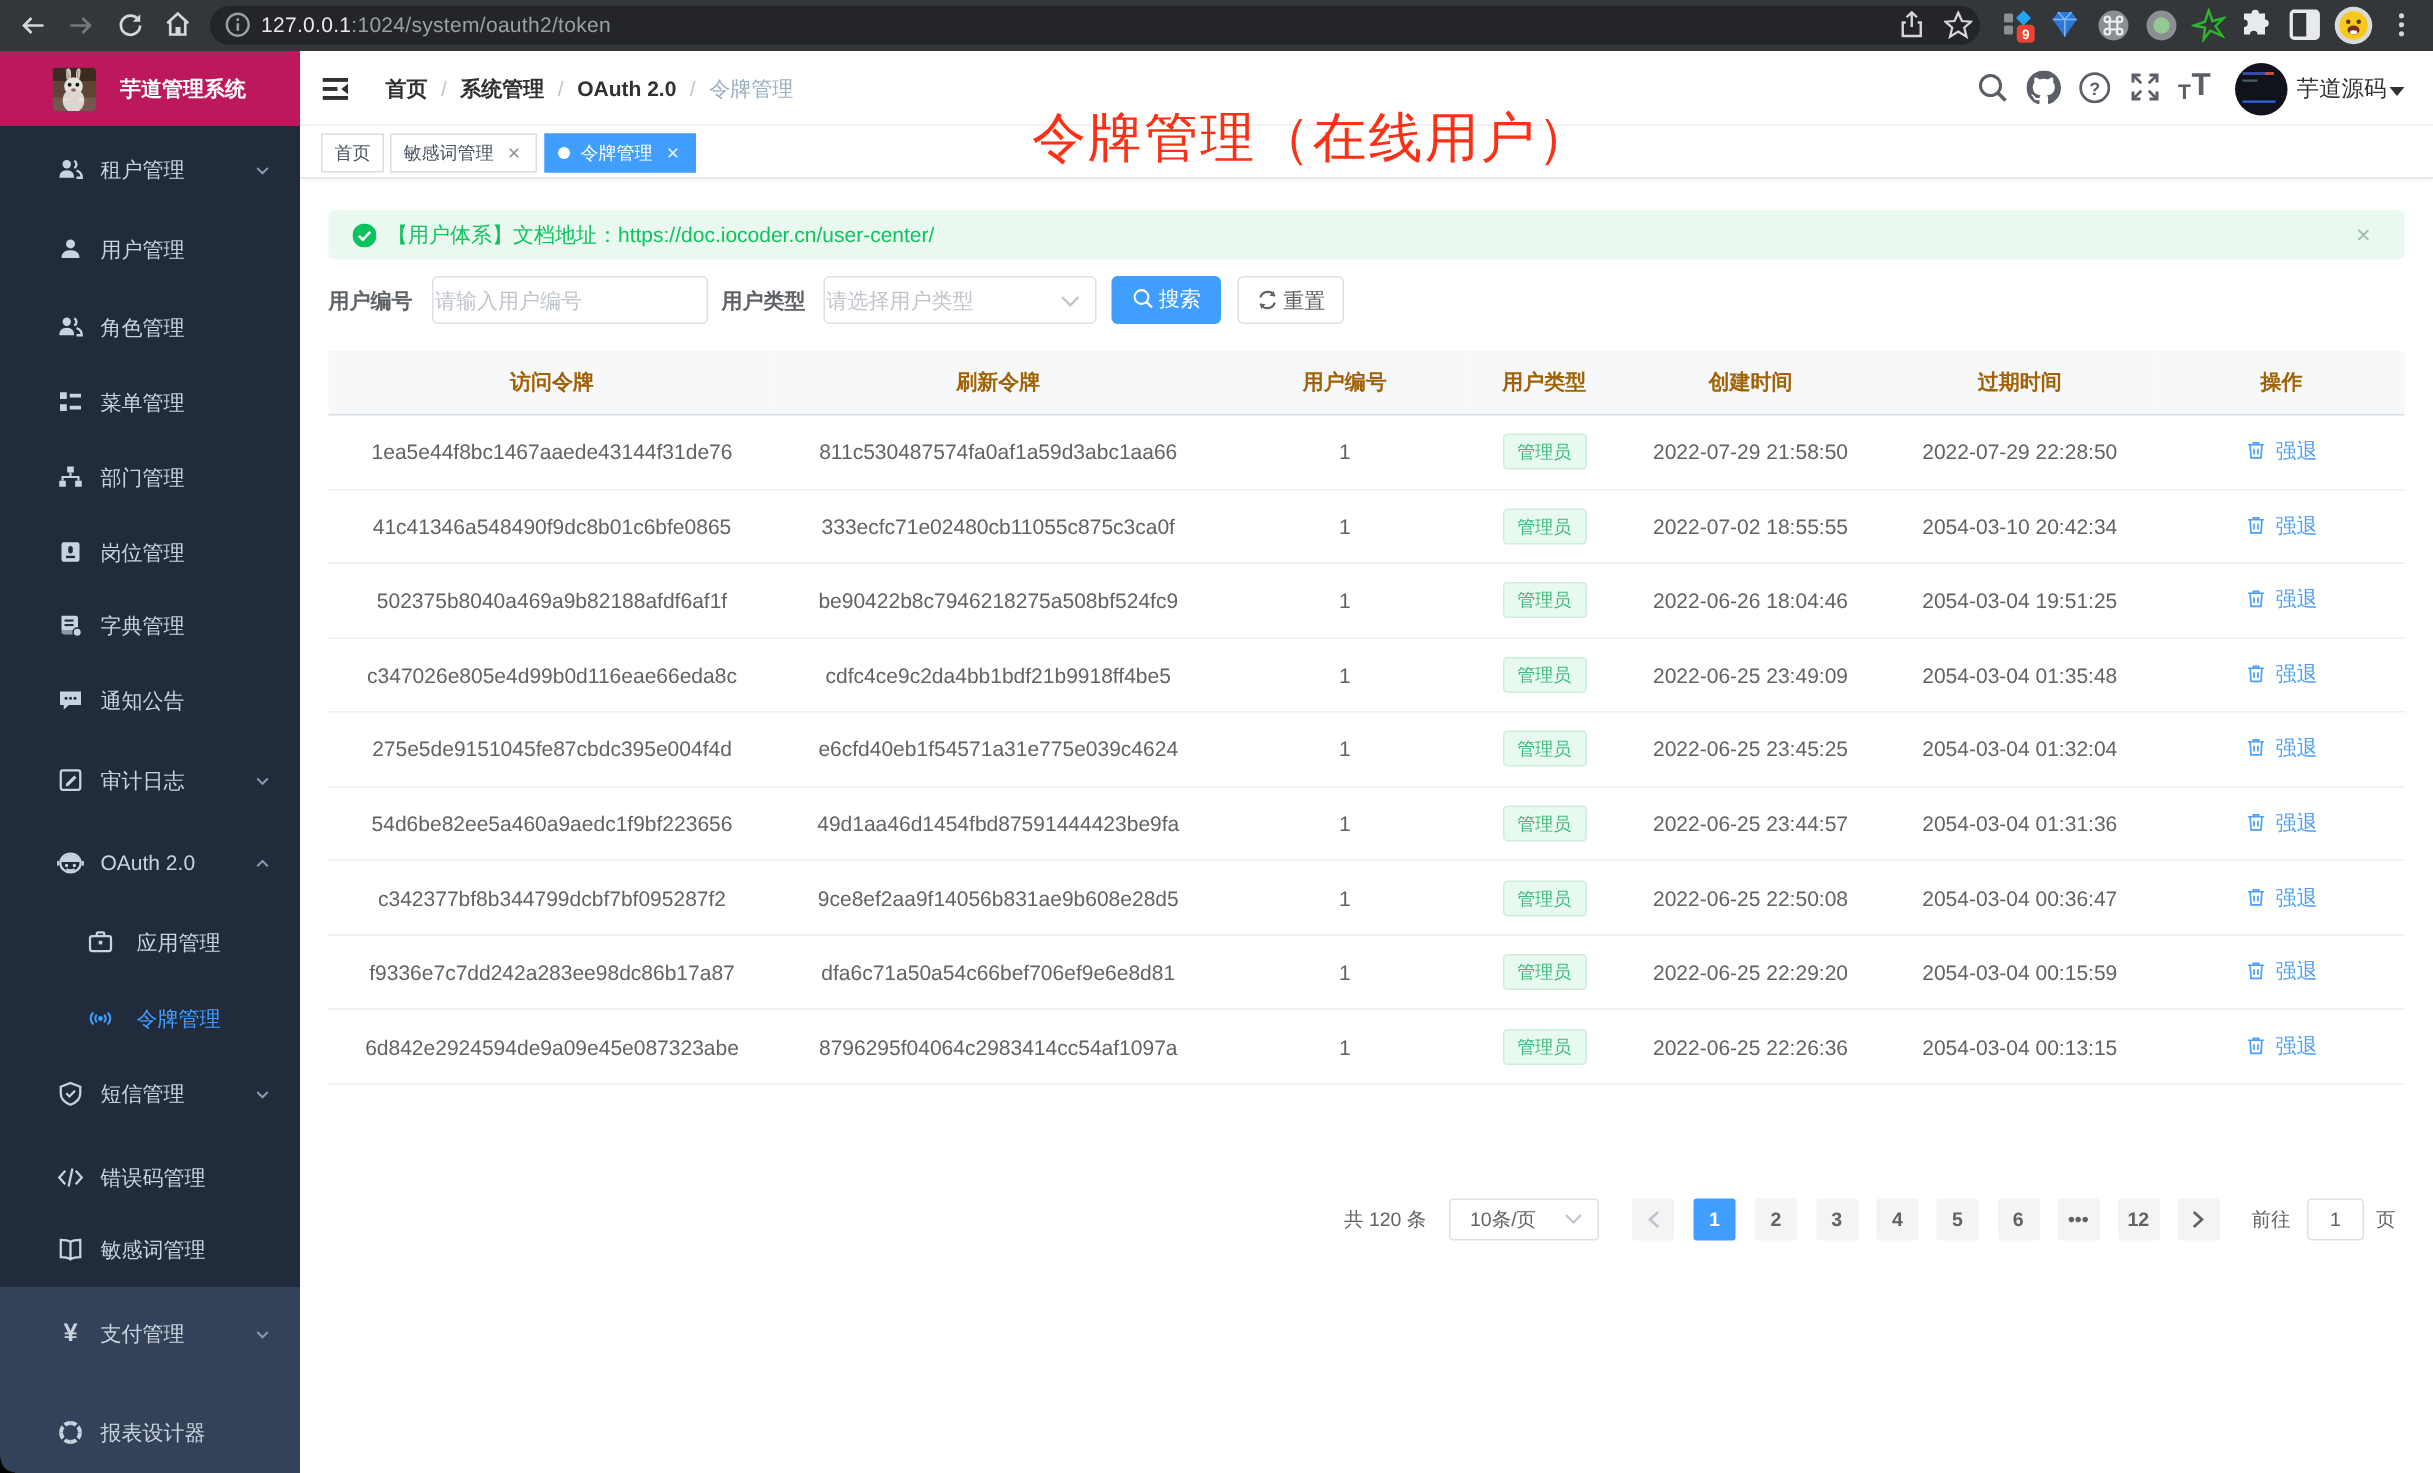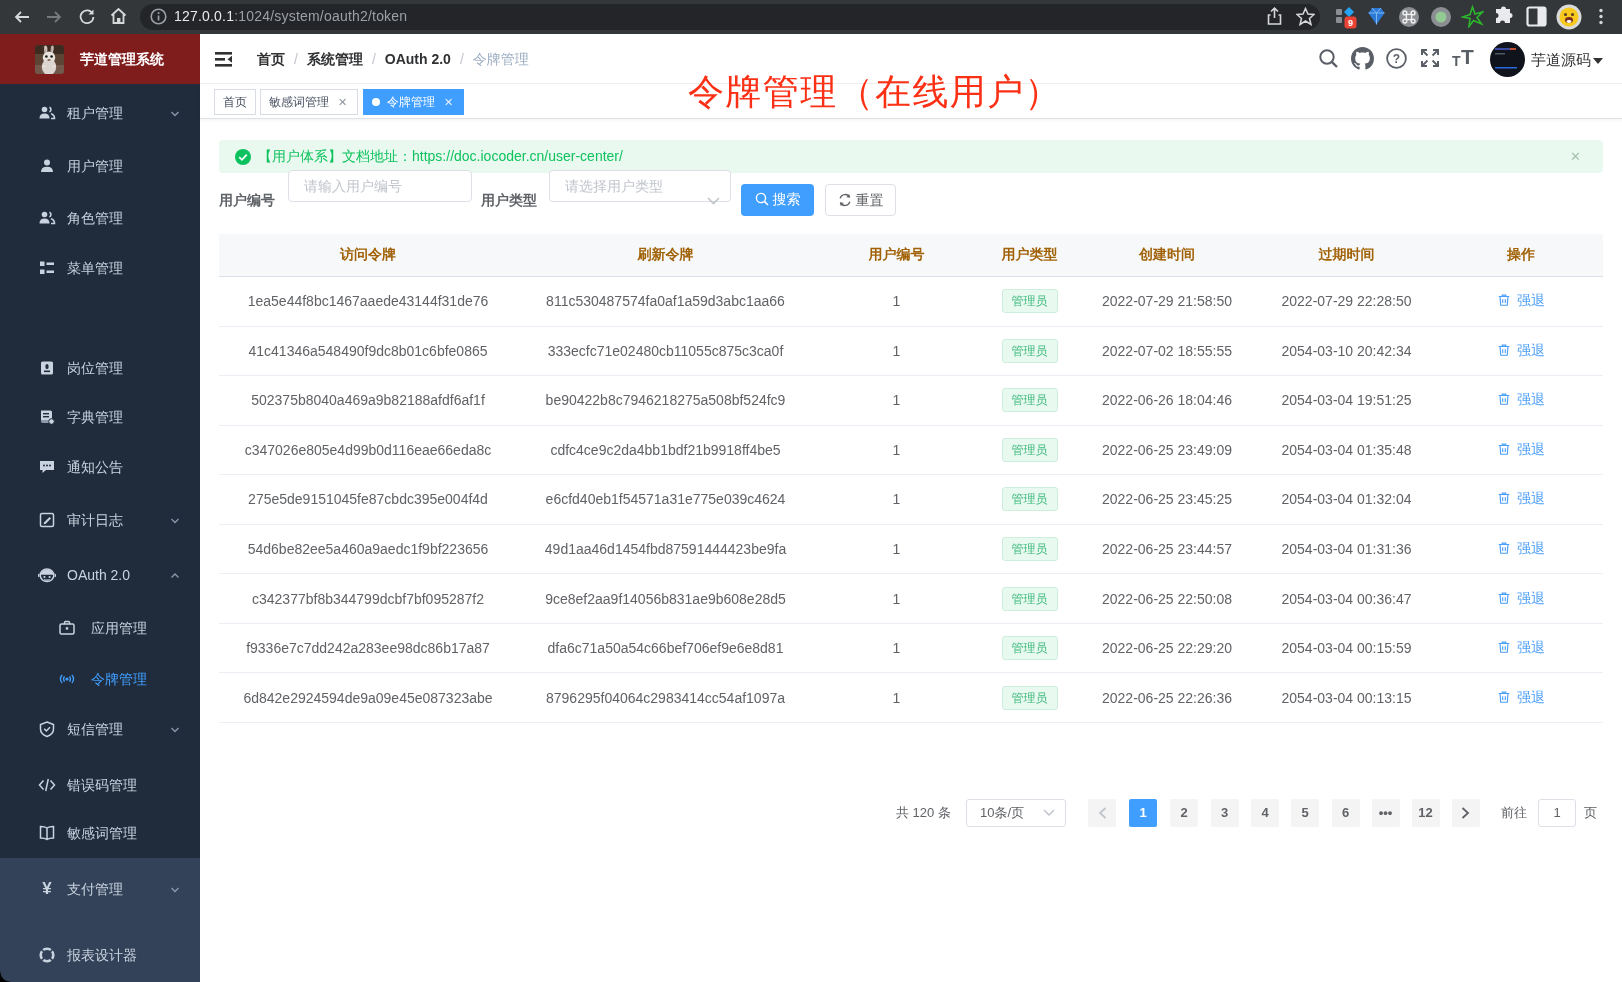--- a/index.html
+++ b/index.html
@@ -8,21 +8,21 @@
 .abs { position:absolute; }
 
 #chrome { position:absolute; left:0; top:0; width:1622px; height:34px; background:#343739; }
 #chrome svg { position:absolute; }
 #pill { position:absolute; left:140px; top:4px; width:1180px; height:26px; border-radius:13px; background:#232528; }
 #url { position:absolute; left:174px; top:0; height:50px; line-height:33px; font-size:14px; color:#e8eaed; letter-spacing:0.2px; }
 #url span { color:#9aa0a6; }
 
 #sidebar { position:absolute; left:0; top:34px; width:200px; height:948px; background:#334259; }
 #sbdark { position:absolute; left:0; top:50px; width:200px; height:774px; background:#202c3c; }
-#logo { position:absolute; left:0; top:0; width:200px; height:50px; background:#7f1d1d; }
+#logo { position:absolute; left:0; top:0; width:200px; height:50px; background:#be185d; }
 #logo .av { position:absolute; left:35px; top:11px; width:29px; height:29px; border-radius:3px; overflow:hidden; }
 #logo .tt { position:absolute; left:80px; top:0; height:50px; line-height:50px; color:#ffffff; font-size:14px; font-weight:bold; }
 .mi { position:absolute; left:0; width:200px; height:50px; color:#c9d3df; font-size:14px; }
 .mi .ic { position:absolute; left:38px; top:50%; margin-top:-9px; width:18px; height:18px; }
 .mi .tx { position:absolute; left:67px; top:0; height:50px; line-height:50px; }
 .mi .ar { position:absolute; right:20px; top:50%; margin-top:-4px; width:10px; height:10px; }
 .mi.sub .ic { left:58px; }
 .mi.sub .tx { left:91px; }
 .mi.act { color:#409eff; }
 
@@ -35,21 +35,21 @@
 .tag { position:absolute; top:89px; height:26px; line-height:24px; border:1px solid #d8dce5; background:#fff; color:#495060; font-size:12px; padding:0 8px; }
 .tag .x { display:inline-block; margin-left:9px; color:#8e949e; font-size:11px; }
 .tag.on { background:#409eff; border-color:#409eff; color:#fff; }
 .tag.on .x { color:#e8f2ff; }
 .tag.on .dot { display:inline-block; width:8px; height:8px; border-radius:50%; background:#fff; margin-right:7px; position:relative; top:0px; }
 
 #alert { position:absolute; left:219px; top:140px; width:1384px; height:33px; background:#e9f9ef; border-radius:4px;padding-left:13px; }
 #alert .t { position:absolute; left:39px; top:0; height:33px; line-height:33px; font-size:14px; color:#10c25f; }
 #alert .x { position:absolute; right:22px; top:0; height:33px; line-height:33px; color:#a8bfae; font-size:13px; }
 .flabel { position:absolute; top:184px; height:32px; line-height:32px; font-size:14px; font-weight:bold; color:#5f6368; }
-.finput { position:absolute; top:170px; height:32px; border:1px solid #dcdfe6; border-radius:4px; background:#fff; font-size:14px; color:#c0c4cc; line-height:30px; padding-left:15px; }
+.finput { position:absolute; top:184px; height:32px; border:1px solid #dcdfe6; border-radius:4px; background:#fff; font-size:14px; color:#c0c4cc; line-height:30px; padding-left:1px; }
 .fbtn { position:absolute; top:184px; height:32px; border-radius:4px; font-size:14px; line-height:30px; text-align:center; }
 
 #tbl { position:absolute; left:219px; top:234px; width:1384px; border-collapse:collapse; table-layout:fixed; }
 #tbl th { height:42.5px; background:#f7f8fa; color:#a16207; font-weight:bold; font-size:14px; border-bottom:1px solid #dadfe8; }
 #tbl td { height:49.55px; text-align:center; font-size:14px; color:#606266; border-bottom:1px solid #ebeef5; }
 .gtag { display:inline-block; height:24px; line-height:22px; padding:0 9px; background:#e8f9f0; border:1px solid #cdeedd; border-radius:3px; color:#3eb97c; font-size:12px; }
 #tbl td.kick { color:#4b9ef9; }
 .tr-ic { width:14px; height:14px; vertical-align:-2px; margin-right:2px; }
 
 #pgn { position:absolute; left:0; top:798px; width:1622px; height:30px; font-size:13px; color:#606266; }
@@ -191,20 +191,29 @@
     </div>
   <div class="mi" style="top:208.5px;">
       <svg class="ic" viewBox="0 0 18 18">
         <rect x="2" y="2.5" width="4.5" height="4.5" fill="#c9d3df"></rect>
         <rect x="8.5" y="3.5" width="7.5" height="2.5" fill="#c9d3df"></rect>
         <rect x="2" y="10.5" width="4.5" height="4.5" fill="#c9d3df"></rect>
         <rect x="8.5" y="11.5" width="7.5" height="2.5" fill="#c9d3df"></rect>
       </svg>
       <span class="tx">菜单管理</span>
     </div>
+  <div class="mi" style="top:258.5px;">
+      <svg class="ic" viewBox="0 0 18 18">
+        <rect x="6.8" y="2" width="4.4" height="4" fill="#c9d3df"></rect>
+        <rect x="1.5" y="11.5" width="4.4" height="4" fill="#c9d3df"></rect>
+        <rect x="12.1" y="11.5" width="4.4" height="4" fill="#c9d3df"></rect>
+        <path d="M9 6 v3 M3.7 11.5 v-2.5 h10.6 v2.5" fill="none" stroke="#c9d3df" stroke-width="1.4"></path>
+      </svg>
+      <span class="tx">部门管理</span>
+    </div>
   <div class="mi" style="top:308.5px;">
       <svg class="ic" viewBox="0 0 18 18">
         <rect x="3" y="2.5" width="12" height="13" rx="1.5" fill="#c9d3df"></rect>
         <rect x="7.5" y="5" width="3" height="5" rx="1.5" fill="#202c3c"></rect>
         <rect x="6" y="11.5" width="6" height="1.6" fill="#202c3c"></rect>
       </svg>
       <span class="tx">岗位管理</span>
     </div>
   <div class="mi" style="top:358px;">
       <svg class="ic" viewBox="0 0 18 18">

